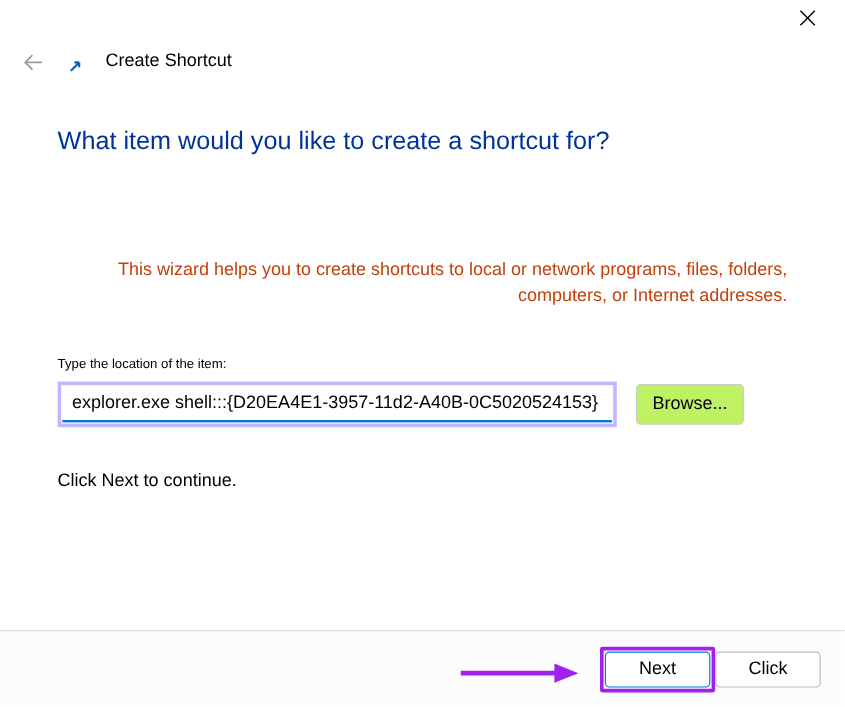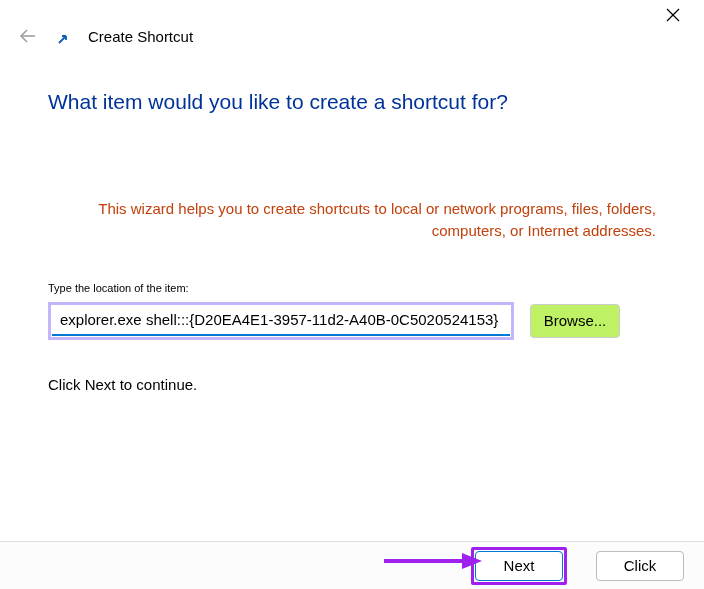--- a/index.html
+++ b/index.html
@@ -24,22 +24,21 @@
       width: 16px;
       height: 16px;
       cursor: pointer;
     }
     .close-btn svg {
       width: 14px;
       height: 14px;
     }
     .header {
       display: flex;
-      align-items: center;
-      padding: 26px 0 0 18px;
+      padding: 42px 0 0 18px;
       gap: 18px;
     }
     .back-arrow {
       width: 20px;
       height: 20px;
       color: #9a9a9a;
       cursor: pointer;
     }
     .back-arrow svg {
       width: 20px;
@@ -117,26 +116,26 @@
       margin-top: 36px;
       font-size: 15px;
     }
     .footer {
       position: absolute;
       bottom: 0;
       left: 0;
       right: 0;
       border-top: 1px solid #dfdfdf;
       background: #fcfcfc;
-      height: 48px;
+      height: 64px;
       display: flex;
       align-items: center;
       justify-content: flex-end;
       padding-right: 20px;
-      gap: 29px;
+      gap: 0;
     }
     .arrow-annotation {
       position: absolute;
       right: 222px;
       bottom: 18px;
       width: 100px;
       height: 20px;
     }
     .next-highlight {
       border: 3px solid #a020f0;

